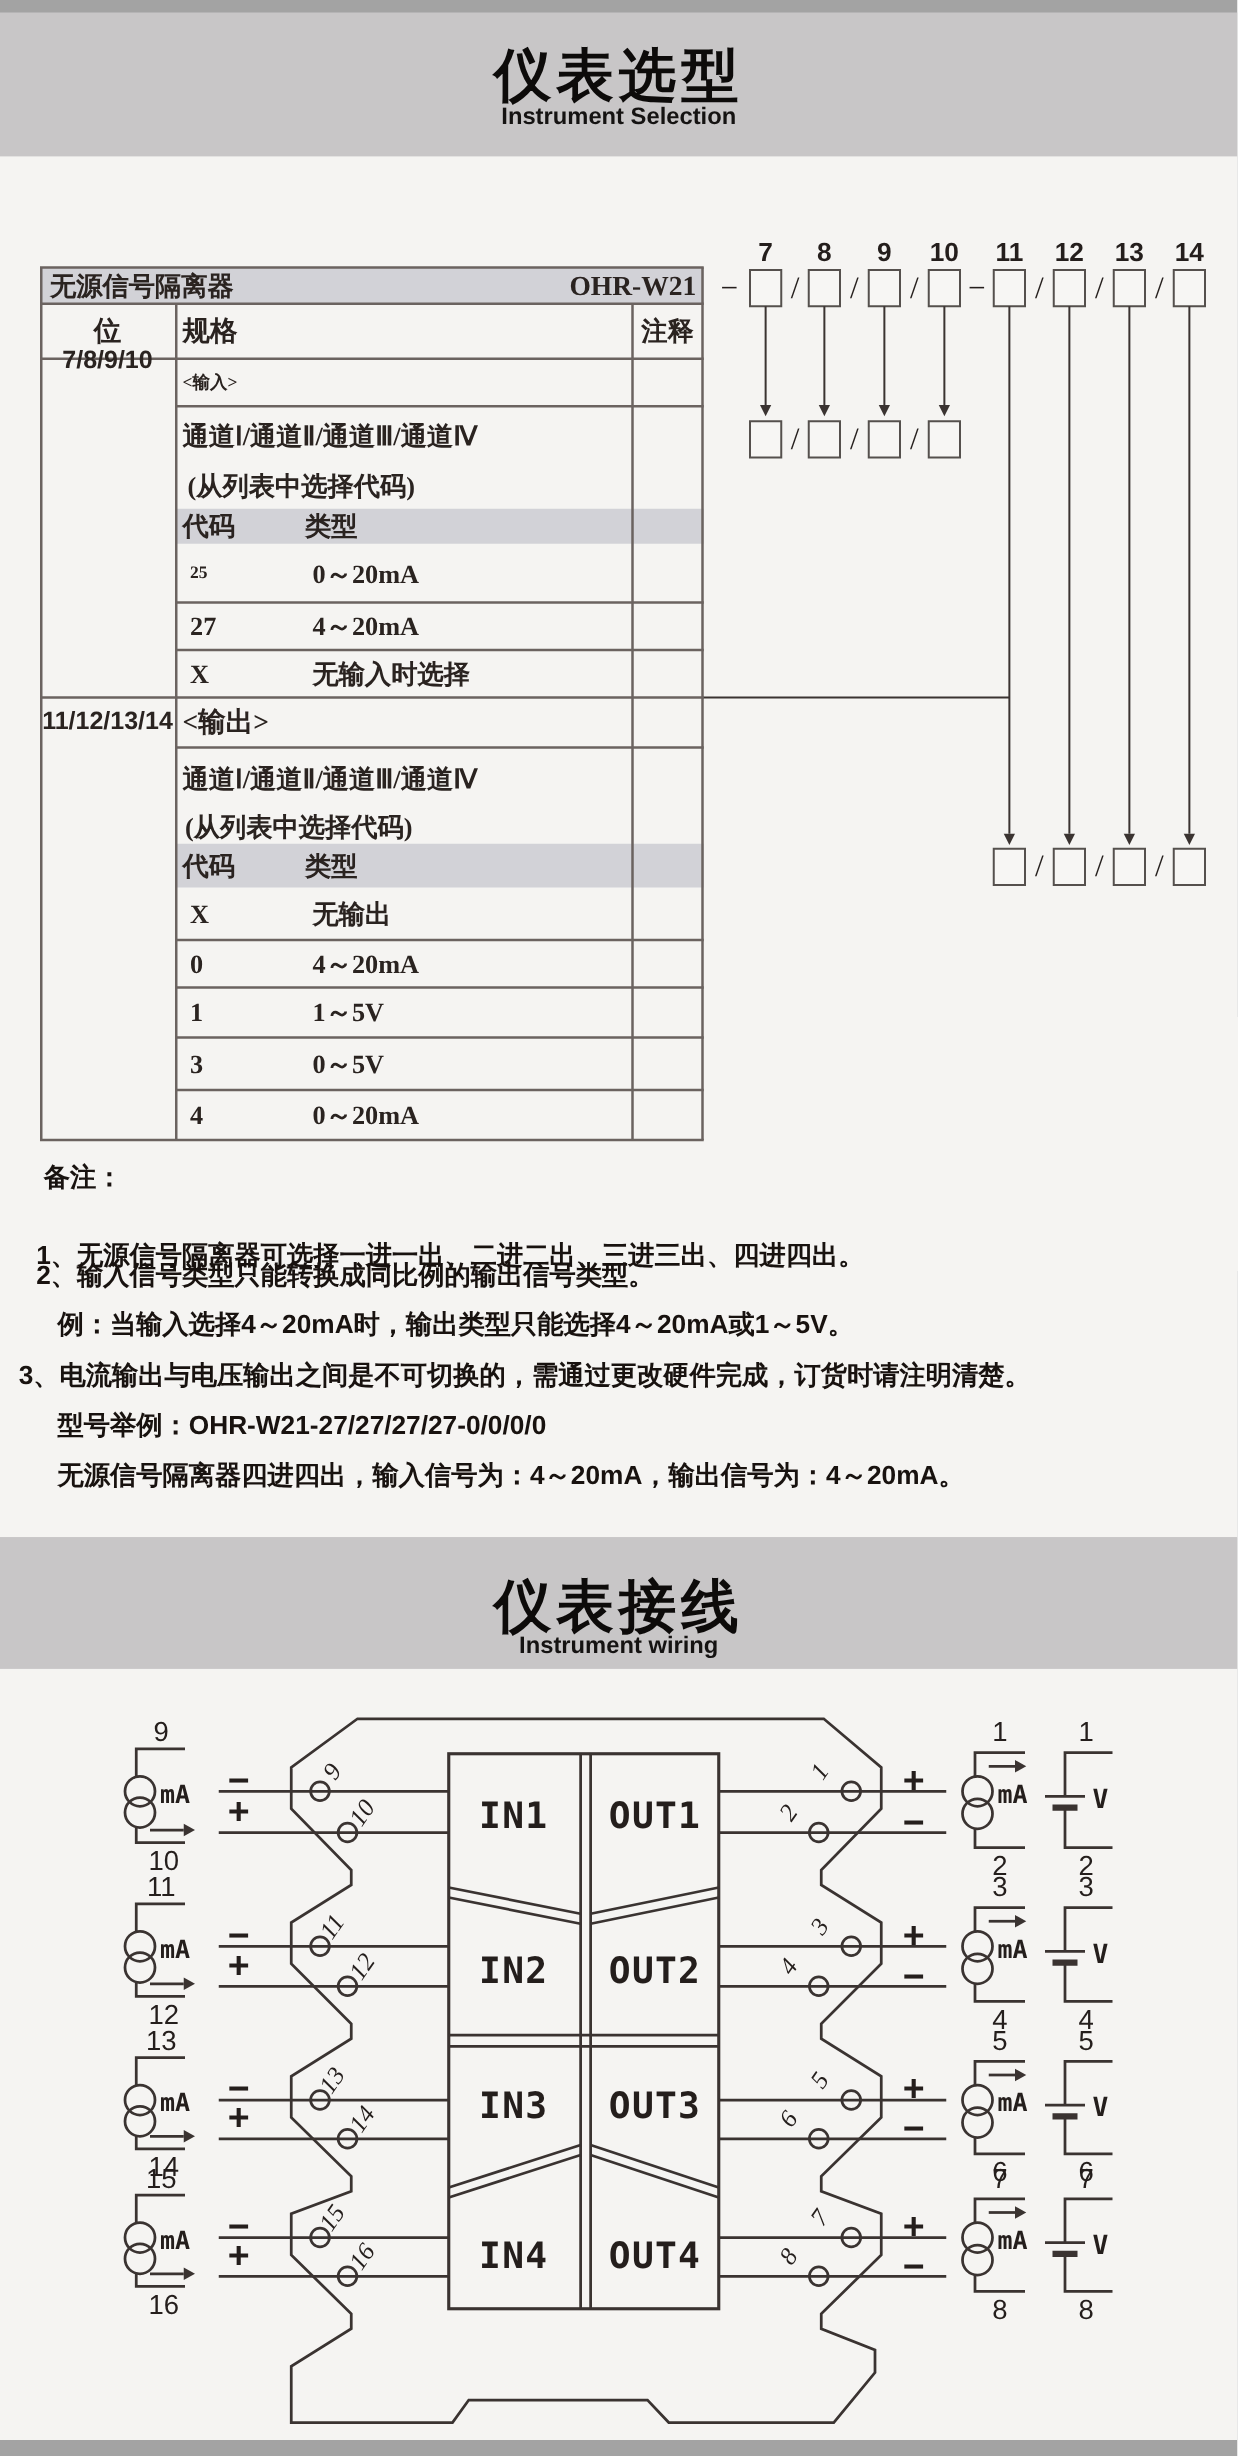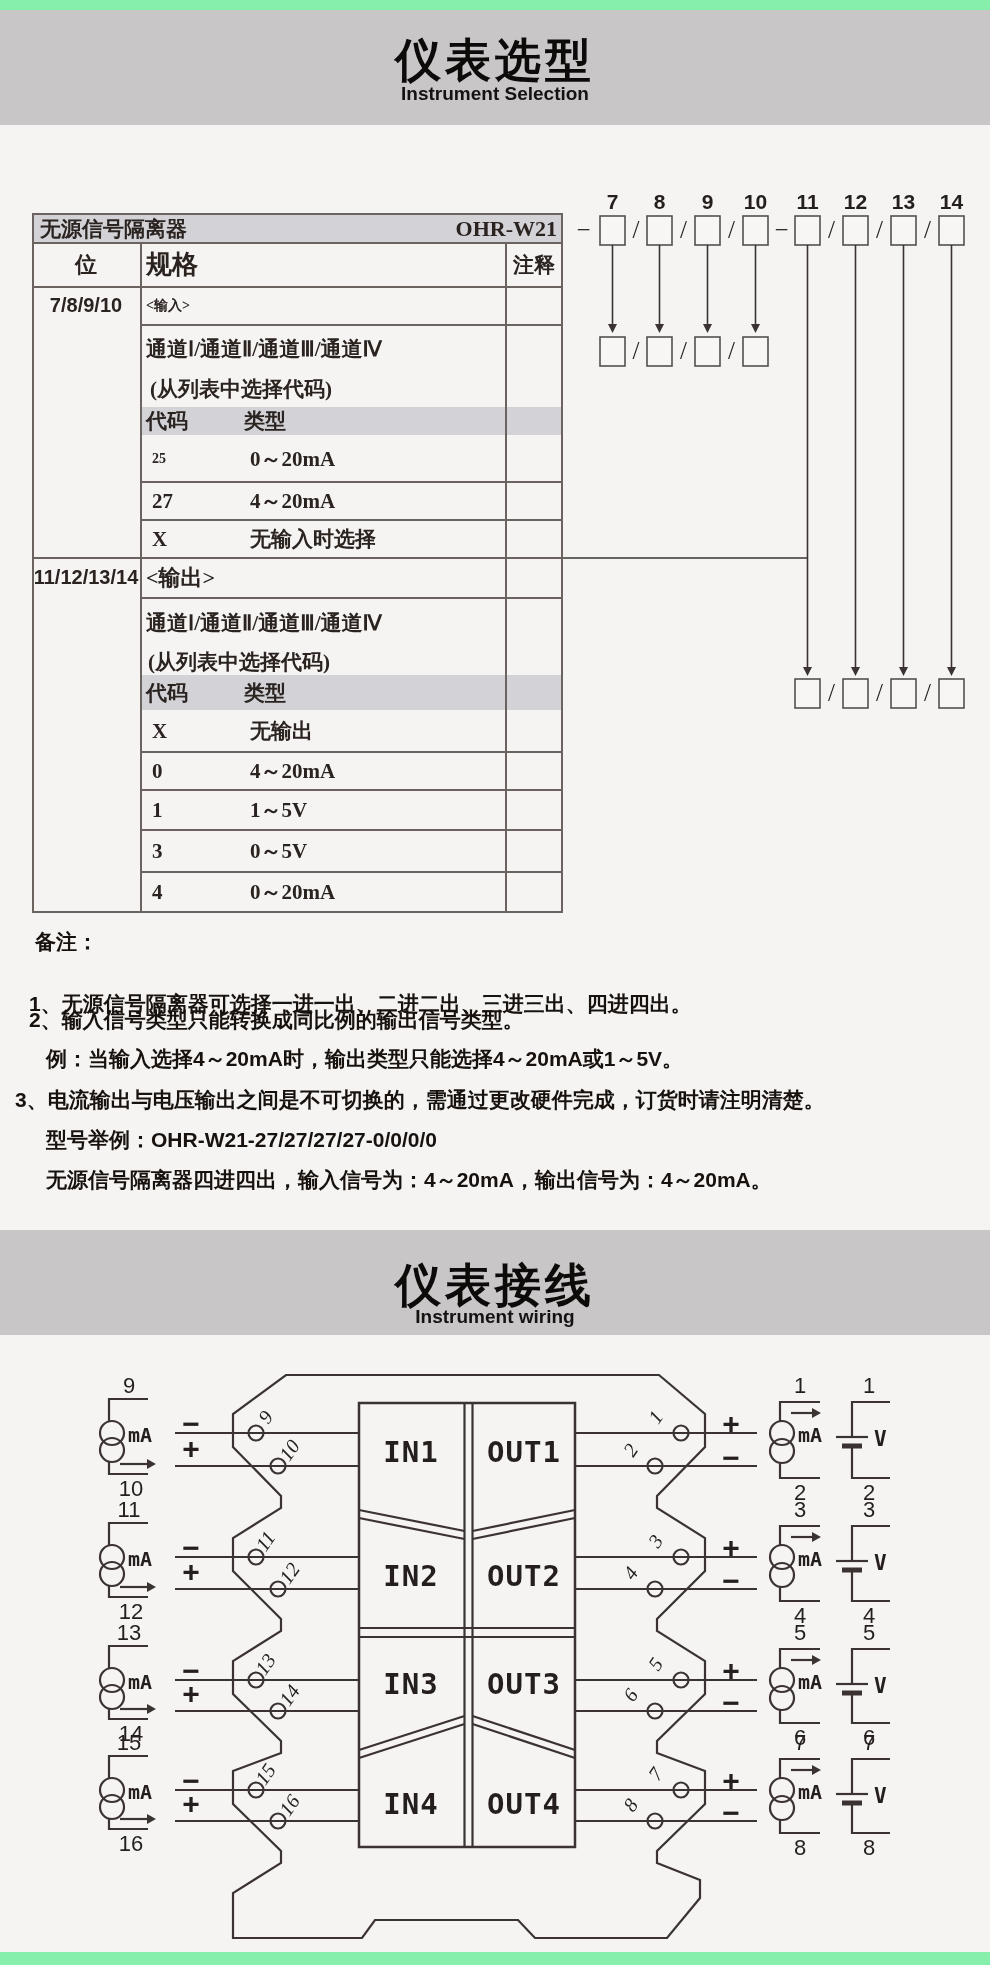--- a/index.html
+++ b/index.html
@@ -1,16 +1,16 @@
 <!DOCTYPE html>
 <html><head>
 <meta charset="utf-8">
 <style>
   html,body{margin:0;padding:0;background:#ffffff;}
-  .page{position:relative;width:990px;height:1965px;background:#86efac;overflow:hidden;
+  .page{position:relative;width:990px;height:1965px;background:#a3a3a3;overflow:hidden;
         font-family:"Liberation Sans",sans-serif;color:#241f1d;}
   .band{position:absolute;left:0;width:990px;background:#c8c6c7;}
   .sec{position:absolute;left:0;width:990px;background:#f5f4f2;}
   .banner-title{position:absolute;left:0;width:990px;text-align:center;font-weight:900;
         font-size:46px;letter-spacing:4px;color:#0d0b0a;font-family:"Liberation Sans",sans-serif;}
   .banner-sub{position:absolute;left:0;width:990px;text-align:center;font-weight:600;
         font-size:19px;color:#151312;font-family:"Liberation Sans",sans-serif;}
   .tcell{position:absolute;font-family:"Liberation Serif",serif;font-weight:700;color:#2a2320;
         font-size:20px;display:flex;align-items:center;}
   .center{justify-content:center;text-align:center;}
@@ -59,24 +59,24 @@
   <div class="hl" style="left:140px;top:751px;width:423px;height:2px;"></div>
   <div class="hl" style="left:140px;top:789px;width:423px;height:2px;"></div>
   <div class="hl" style="left:140px;top:829px;width:423px;height:2px;"></div>
   <div class="hl" style="left:140px;top:871px;width:423px;height:2px;"></div>
   <div class="hl" style="left:32px;top:911px;width:531px;height:2px;"></div>
 
   <div class="tcell" style="left:40px;top:214px;height:29px;font-size:21px;">无源信号隔离器</div>
   <div class="tcell" style="left:430px;top:214px;width:127px;height:29px;justify-content:flex-end;font-size:22px;">OHR-W21</div>
 
   <div class="tcell center" style="left:32px;top:243px;width:108px;height:43px;font-size:22px;">位</div>
-  <div class="tcell" style="left:146px;top:243px;height:43px;font-size:26px;">规格</div>
+  <div class="tcell" style="left:146px;top:243px;height:43px;font-size:22px;">规格</div>
   <div class="tcell center" style="left:505px;top:243px;width:58px;height:43px;font-size:21px;">注释</div>
 
-  <div class="tcell center" style="left:32px;top:287px;width:108px;height:37px;font-size:20px;font-family:'Liberation Sans',sans-serif;">7/8/9/10</div>
+  <div class="tcell center" style="left:32px;top:270px;width:108px;height:37px;font-size:20px;font-family:'Liberation Sans',sans-serif;">7/8/9/10</div>
   <div class="tcell" style="left:146px;top:287px;height:37px;font-size:14px;">&lt;输入&gt;</div>
   <div class="tcell" style="left:146px;top:331px;height:36px;font-size:21px;">通道Ⅰ/通道Ⅱ/通道Ⅲ/通道Ⅳ</div>
   <div class="tcell" style="left:150px;top:372px;height:34px;font-size:21px;">(从列表中选择代码)</div>
   <div class="tcell" style="left:146px;top:407px;height:28px;font-size:21px;">代码</div>
   <div class="tcell" style="left:244px;top:407px;height:28px;font-size:21px;">类型</div>
 
   <div class="tcell center" style="left:32px;top:558px;width:108px;height:39px;font-size:20px;font-family:'Liberation Sans',sans-serif;">11/12/13/14</div>
   <div class="tcell" style="left:146px;top:558px;height:39px;font-size:22px;">&lt;输出&gt;</div>
   <div class="tcell" style="left:146px;top:605px;height:36px;font-size:21px;">通道Ⅰ/通道Ⅱ/通道Ⅲ/通道Ⅳ</div>
   <div class="tcell" style="left:148px;top:645px;height:34px;font-size:21px;">(从列表中选择代码)</div>

